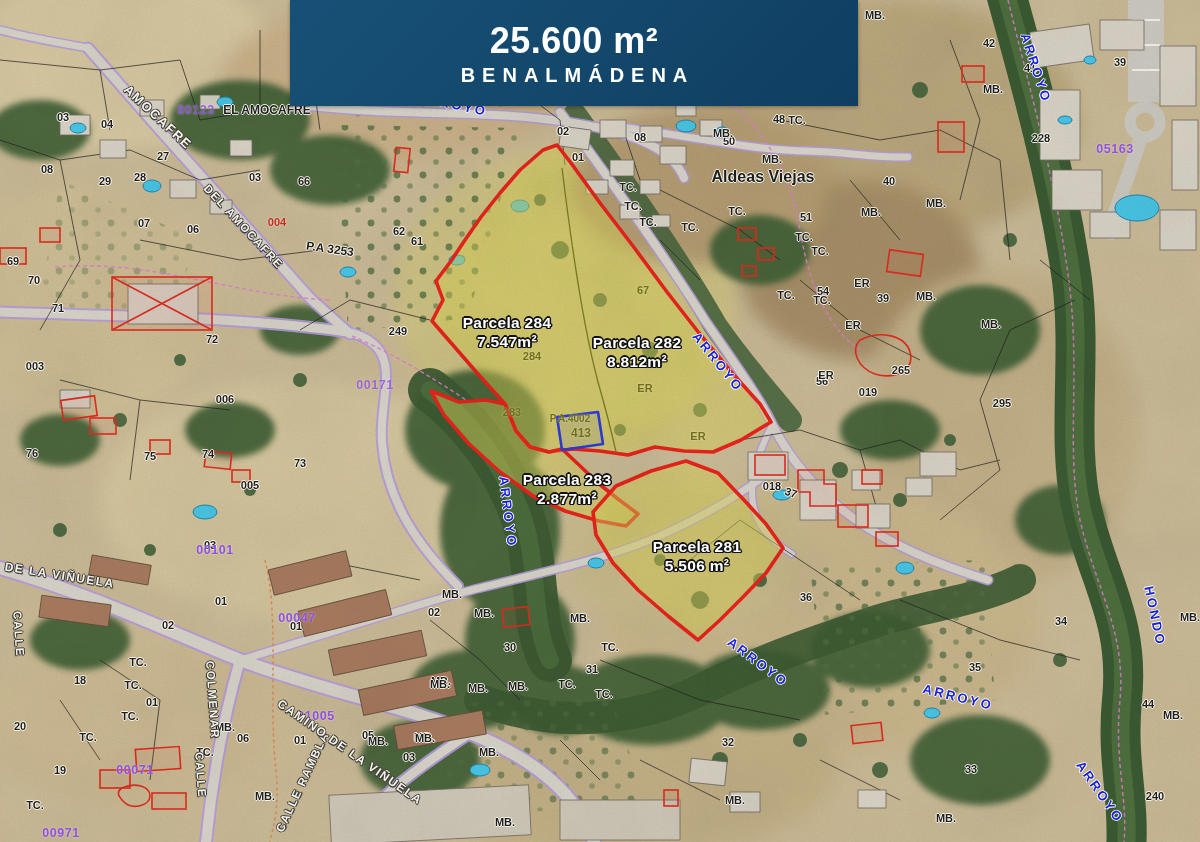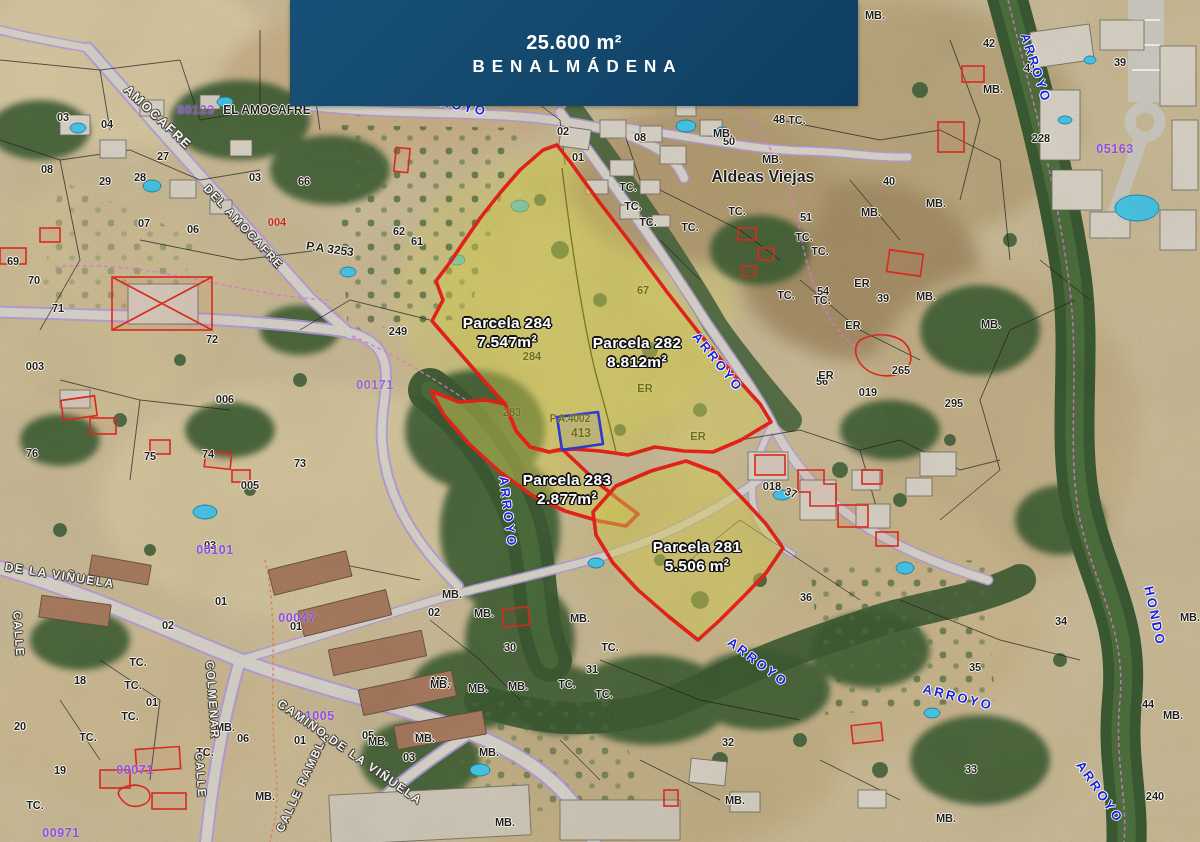--- a/index.html
+++ b/index.html
@@ -34,22 +34,22 @@
   .parcel-poly{fill:var(--parcel_fill);stroke:var(--parcel_stroke);stroke-width:3.6;
     stroke-linejoin:round;}
   .parcel-divider{fill:none;stroke:#73731c;stroke-width:1.3;opacity:.9;}
   .blue-plot{fill:rgba(60,80,220,.10);stroke:var(--blue_plot);stroke-width:2.6;stroke-linejoin:round;}
 
   #banner{position:absolute;left:290px;top:0;width:568px;height:106px;z-index:5;
     background:linear-gradient(135deg,#175077 0%,var(--banner_bg) 45%,#0f3e61 100%);
     display:flex;flex-direction:column;align-items:center;justify-content:center;
     color:#fff;box-shadow:0 1px 4px rgba(0,0,0,.35);}
   .banner-title{font-size:33px;font-weight:800;letter-spacing:1px;line-height:1.05;}
-  .banner-area{font-size:20px;font-weight:800;letter-spacing:.5px;line-height:1.1;margin-top:2px;}
-  .banner-loc{font-size:17px;font-weight:600;letter-spacing:7px;margin-top:4px;text-indent:7px;}
+  .banner-area{font-size:36px;font-weight:800;letter-spacing:.5px;line-height:1.1;margin-top:2px;}
+  .banner-loc{font-size:20px;font-weight:600;letter-spacing:7px;margin-top:4px;text-indent:7px;}
 </style>
 </head>
 <body>
 
 <div id="stage">
 
   <svg id="map-svg" width="1200" height="842" viewBox="0 0 1200 842">
     <defs>
       <filter id="blur8" x="-40%" y="-40%" width="180%" height="180%">
           <feGaussianBlur stdDeviation="9"></feGaussianBlur>
@@ -367,21 +367,21 @@
       <span class="lbl lbl-black" style="left: 578px; top: 157px; transform: translate(-50%, -50%) rotate(0deg);">01</span>
       <span class="lbl lbl-black" style="left: 640px; top: 137px; transform: translate(-50%, -50%) rotate(0deg);">08</span>
       <span class="lbl lbl-black" style="left: 779px; top: 119px; transform: translate(-50%, -50%) rotate(0deg);">48</span>
       <span class="lbl lbl-black" style="left: 729px; top: 141px; transform: translate(-50%, -50%) rotate(0deg);">50</span>
       <span class="lbl lbl-black" style="left: 889px; top: 181px; transform: translate(-50%, -50%) rotate(0deg);">40</span>
       <span class="lbl lbl-black" style="left: 806px; top: 217px; transform: translate(-50%, -50%) rotate(0deg);">51</span>
       <span class="lbl lbl-black" style="left: 763px; top: 177px; transform: translate(-50%, -50%) rotate(0deg); font-size: 16px;">Aldeas Viejas</span>
       <span class="lbl lbl-black" style="left: 823px; top: 291px; transform: translate(-50%, -50%) rotate(0deg);">54</span>
       <span class="lbl lbl-black" style="left: 883px; top: 298px; transform: translate(-50%, -50%) rotate(0deg);">39</span>
       <span class="lbl lbl-black" style="left: 822px; top: 381px; transform: translate(-50%, -50%) rotate(0deg);">56</span>
-      <span class="lbl lbl-black" style="left: 944px; top: 403px; transform: translate(-50%, -50%) rotate(0deg); padding-left: 20px;">295</span>
+      <span class="lbl lbl-black" style="left: 992px; top: 403px; transform: translate(-50%, -50%) rotate(0deg); padding-left: 20px;">295</span>
       <span class="lbl lbl-black" style="left: 901px; top: 370px; transform: translate(-50%, -50%) rotate(0deg);">265</span>
       <span class="lbl lbl-black" style="left: 868px; top: 392px; transform: translate(-50%, -50%) rotate(0deg);">019</span>
       <span class="lbl lbl-black" style="left: 772px; top: 486px; transform: translate(-50%, -50%) rotate(0deg);">018</span>
       <span class="lbl lbl-black" style="left: 791px; top: 493px; transform: translate(-50%, -50%) rotate(20deg);">37</span>
       <span class="lbl lbl-black" style="left: 806px; top: 597px; transform: translate(-50%, -50%) rotate(0deg);">36</span>
       <span class="lbl lbl-black" style="left: 989px; top: 43px; transform: translate(-50%, -50%) rotate(0deg);">42</span>
       <span class="lbl lbl-black" style="left: 1030px; top: 68px; transform: translate(-50%, -50%) rotate(0deg);">41</span>
       <span class="lbl lbl-black" style="left: 1120px; top: 62px; transform: translate(-50%, -50%) rotate(0deg);">39</span>
       <span class="lbl lbl-black" style="left: 1041px; top: 138px; transform: translate(-50%, -50%) rotate(0deg);">228</span>
       <span class="lbl lbl-black" style="left: 1052px; top: 621px; transform: translate(-50%, -50%) rotate(0deg); padding-left: 18px;">34</span>

